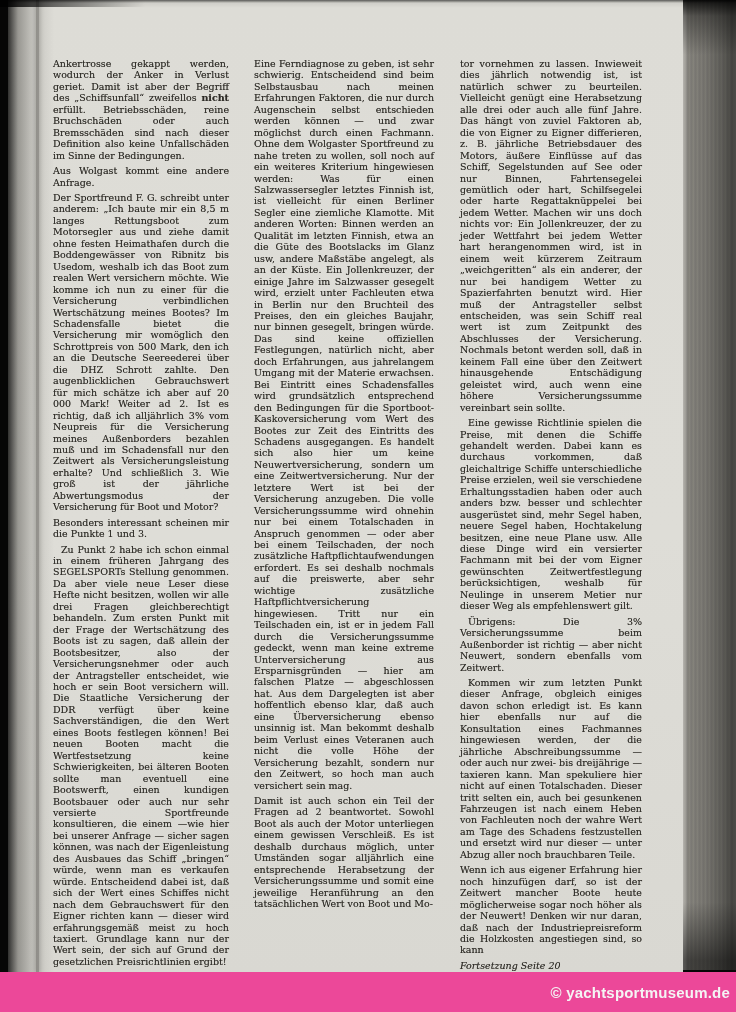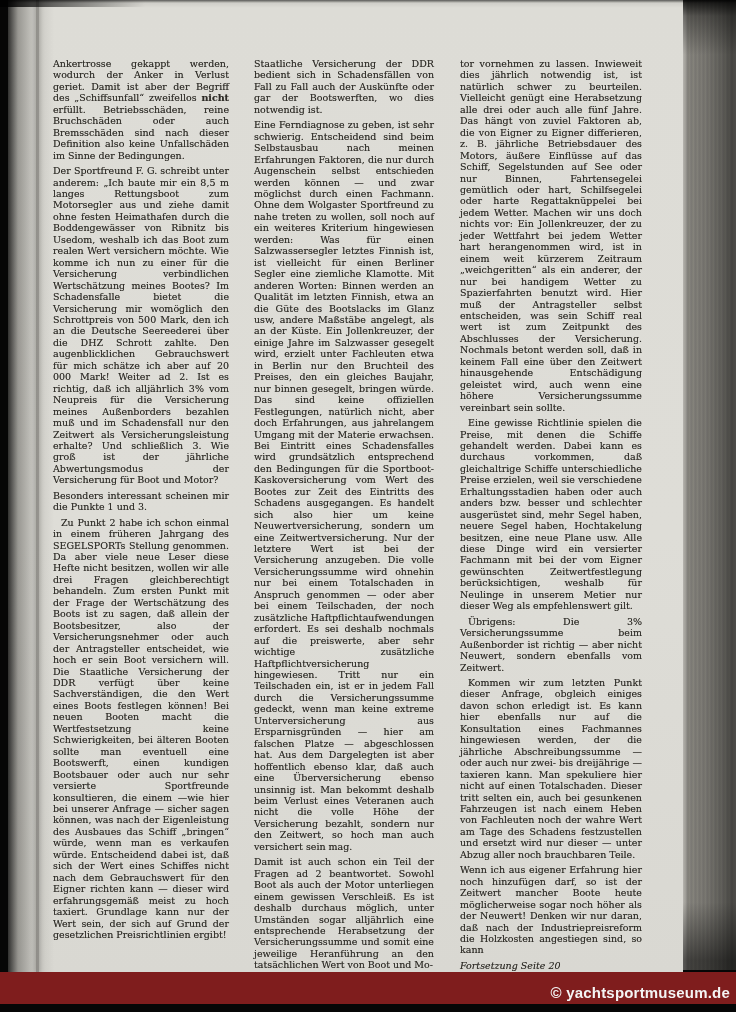--- a/index.html
+++ b/index.html
@@ -31,22 +31,22 @@
   
   .fore-edge{
     position:absolute;left:683px;top:0;width:53px;height:970px;
     background:
       linear-gradient(180deg, rgba(0,0,0,.85) 0px, rgba(0,0,0,.35) 16px, rgba(0,0,0,0) 55px),
       linear-gradient(180deg, rgba(0,0,0,0) 93%, rgba(0,0,0,.5) 99%),
       linear-gradient(90deg, rgba(190,188,182,.9) 0px, rgba(0,0,0,0) 5px, rgba(0,0,0,.10) 22px, rgba(0,0,0,.30) 40px, rgba(0,0,0,.48) 50px, rgba(0,0,0,.38) 53px),
       repeating-linear-gradient(90deg, #8b8983 0px, #716f6a 1px, #949289 2px, #7d7b75 3px, #868480 4px);
   }
   .bottom-band{
-    position:absolute;left:0;top:972px;width:736px;height:32px;
-    background:#7f1d1d;
+    position:absolute;left:0;top:972px;width:736px;height:40px;
+    background:#ec4899;
   }
   .watermark{
     position:absolute;right:6px;top:12px;
     font-family:"Liberation Sans","DejaVu Sans",sans-serif;
     font-weight:bold;font-size:15px;color:#f4f4f4;letter-spacing:.2px;
   }
   
   .col{
     position:absolute;top:54px;
     font-size:9.5px;line-height:11.45px;color:#2e2c27;
@@ -74,27 +74,27 @@
 <div class="screen">
 
   <div class="paper"></div>
   <div class="gutter-crease"></div>
   <div class="fore-edge"></div>
   <div class="top-corner-left"></div>
   <div class="top-edge-line"></div>
 
   <div class="col col1">
     <p><span>Ankertrosse gekappt werden, wodurch der Anker in Verlust geriet. Damit ist aber der Begriff des „Schiffsunfall“ zweifellos </span><span class="b">nicht</span><span> erfüllt. Betriebsschäden, reine Bruchschäden oder auch Bremsschäden sind nach dieser Definition also keine Unfallschäden im Sinne der Bedingungen.</span></p>
+    <p>Aus Wolgast kommt eine andere Anfrage.</p>
     <p>Der Sportfreund F. G. schreibt unter anderem: „Ich baute mir ein 8,5 m langes Rettungsboot zum Motorsegler aus und ziehe damit ohne festen Heimathafen durch die Boddengewässer von Ribnitz bis Usedom, weshalb ich das Boot zum realen Wert versichern möchte. Wie komme ich nun zu einer für die Versicherung verbindlichen Wertschätzung meines Bootes? Im Schadensfalle bietet die Versicherung mir womöglich den Schrottpreis von 500 Mark, den ich an die Deutsche Seereederei über die DHZ Schrott zahlte. Den augenblicklichen Gebrauchswert für mich schätze ich aber auf 20 000 Mark! Weiter ad 2. Ist es richtig, daß ich alljährlich 3% vom Neupreis für die Versicherung meines Außenborders bezahlen muß und im Schadensfall nur den Zeitwert als Versicherungsleistung erhalte? Und schließlich 3. Wie groß ist der jährliche Abwertungsmodus der Versicherung für Boot und Motor?</p>
     <p>Besonders interessant scheinen mir die Punkte 1 und 3.</p>
     <p class="indent">Zu Punkt 2 habe ich schon einmal in einem früheren Jahrgang des SEGELSPORTs Stellung genommen. Da aber viele neue Leser diese Hefte nicht besitzen, wollen wir alle drei Fragen gleichberechtigt behandeln. Zum ersten Punkt mit der Frage der Wertschätzung des Boots ist zu sagen, daß allein der Bootsbesitzer, also der Versicherungsnehmer oder auch der Antragsteller entscheidet, wie hoch er sein Boot versichern will. Die Staatliche Versicherung der DDR verfügt über keine Sachverständigen, die den Wert eines Boots festlegen können! Bei neuen Booten macht die Wertfestsetzung keine Schwierigkeiten, bei älteren Booten sollte man eventuell eine Bootswerft, einen kundigen Bootsbauer oder auch nur sehr versierte Sportfreunde konsultieren, die einem —wie hier bei unserer Anfrage — sicher sagen können, was nach der Eigenleistung des Ausbaues das Schiff „bringen“ würde, wenn man es verkaufen würde. Entscheidend dabei ist, daß sich der Wert eines Schiffes nicht nach dem Gebrauchswert für den Eigner richten kann — dieser wird erfahrungsgemäß meist zu hoch taxiert. Grundlage kann nur der Wert sein, der sich auf Grund der gesetzlichen Preisrichtlinien ergibt!</p>
   </div>
 
   <div class="col col2">
-    <p>Staatliche Versicherung der DDR bedient sich in Schadensfällen von Fall zu Fall auch der Auskünfte oder gar der Bootswerften, wo dies notwendig ist.</p>
     <p>Eine Ferndiagnose zu geben, ist sehr schwierig. Entscheidend sind beim Selbstausbau nach meinen Erfahrungen Faktoren, die nur durch Augenschein selbst entschieden werden können — und zwar möglichst durch einen Fachmann. Ohne dem Wolgaster Sportfreund zu nahe treten zu wollen, soll noch auf ein weiteres Kriterium hingewiesen werden: Was für einen Salzwassersegler letztes Finnish ist, ist vielleicht für einen Berliner Segler eine ziemliche Klamotte. Mit anderen Worten: Binnen werden an Qualität im letzten Finnish, etwa an die Güte des Bootslacks im Glanz usw, andere Maßstäbe angelegt, als an der Küste. Ein Jollenkreuzer, der einige Jahre im Salzwasser gesegelt wird, erzielt unter Fachleuten etwa in Berlin nur den Bruchteil des Preises, den ein gleiches Baujahr, nur binnen gesegelt, bringen würde. Das sind keine offiziellen Festlegungen, natürlich nicht, aber doch Erfahrungen, aus jahrelangem Umgang mit der Materie erwachsen. Bei Eintritt eines Schadensfalles wird grundsätzlich entsprechend den Bedingungen für die Sportboot-Kaskoversicherung vom Wert des Bootes zur Zeit des Eintritts des Schadens ausgegangen. Es handelt sich also hier um keine Neuwertversicherung, sondern um eine Zeitwertversicherung. Nur der letztere Wert ist bei der Versicherung anzugeben. Die volle Versicherungssumme wird ohnehin nur bei einem Totalschaden in Anspruch genommen — oder aber bei einem Teilschaden, der noch zusätzliche Haftpflichtaufwendungen erfordert. Es sei deshalb nochmals auf die preiswerte, aber sehr wichtige zusätzliche Haftpflichtversicherung hingewiesen. Tritt nur ein Teilschaden ein, ist er in jedem Fall durch die Versicherungssumme gedeckt, wenn man keine extreme Unterversicherung aus Ersparnisgründen — hier am falschen Platze — abgeschlossen hat. Aus dem Dargelegten ist aber hoffentlich ebenso klar, daß auch eine Überversicherung ebenso unsinnig ist. Man bekommt deshalb beim Verlust eines Veteranen auch nicht die volle Höhe der Versicherung bezahlt, sondern nur den Zeitwert, so hoch man auch versichert sein mag.</p>
     <p class="gap">Damit ist auch schon ein Teil der Fragen ad 2 beantwortet. Sowohl Boot als auch der Motor unterliegen einem gewissen Verschleiß. Es ist deshalb durchaus möglich, unter Umständen sogar alljährlich eine entsprechende Herabsetzung der Versicherungssumme und somit eine jeweilige Heranführung an den tatsächlichen Wert von Boot und Mo-</p>
   </div>
 
   <div class="col col3">
     <p>tor vornehmen zu lassen. Inwieweit dies jährlich notwendig ist, ist natürlich schwer zu beurteilen. Vielleicht genügt eine Herabsetzung alle drei oder auch alle fünf Jahre. Das hängt von zuviel Faktoren ab, die von Eigner zu Eigner differieren, z. B. jährliche Betriebsdauer des Motors, äußere Einflüsse auf das Schiff, Segelstunden auf See oder nur Binnen, Fahrtensegelei gemütlich oder hart, Schilfsegelei oder harte Regattaknüppelei bei jedem Wetter. Machen wir uns doch nichts vor: Ein Jollenkreuzer, der zu jeder Wettfahrt bei jedem Wetter hart herangenommen wird, ist in einem weit kürzerem Zeitraum „weichgeritten“ als ein anderer, der nur bei handigem Wetter zu Spazierfahrten benutzt wird. Hier muß der Antragsteller selbst entscheiden, was sein Schiff real wert ist zum Zeitpunkt des Abschlusses der Versicherung. Nochmals betont werden soll, daß in keinem Fall eine über den Zeitwert hinausgehende Entschädigung geleistet wird, auch wenn eine höhere Versicherungssumme vereinbart sein sollte.</p>
     <p class="indent gap">Eine gewisse Richtlinie spielen die Preise, mit denen die Schiffe gehandelt werden. Dabei kann es durchaus vorkommen, daß gleichaltrige Schiffe unterschiedliche Preise erzielen, weil sie verschiedene Erhaltungsstadien haben oder auch anders bzw. besser und schlechter ausgerüstet sind, mehr Segel haben, neuere Segel haben, Hochtakelung besitzen, eine neue Plane usw. Alle diese Dinge wird ein versierter Fachmann mit bei der vom Eigner gewünschten Zeitwertfestlegung berücksichtigen, weshalb für Neulinge in unserem Metier nur dieser Weg als empfehlenswert gilt.</p>
     <p class="indent gap">Übrigens: Die 3% Versicherungssumme beim Außenborder ist richtig — aber nicht Neuwert, sondern ebenfalls vom Zeitwert.</p>
     <p class="indent gap">Kommen wir zum letzten Punkt dieser Anfrage, obgleich einiges davon schon erledigt ist. Es kann hier ebenfalls nur auf die Konsultation eines Fachmannes hingewiesen werden, der die jährliche Abschreibungssumme — oder auch nur zwei- bis dreijährige — taxieren kann. Man spekuliere hier nicht auf einen Totalschaden. Dieser tritt selten ein, auch bei gesunkenen Fahrzeugen ist nach einem Heben von Fachleuten noch der wahre Wert am Tage des Schadens festzustellen und ersetzt wird nur dieser — unter Abzug aller noch brauchbaren Teile.</p>
     <p class="gap">Wenn ich aus eigener Erfahrung hier noch hinzufügen darf, so ist der Zeitwert mancher Boote heute möglicherweise sogar noch höher als der Neuwert! Denken wir nur daran, daß nach der Industriepreisreform die Holzkosten angestiegen sind, so kann</p>

